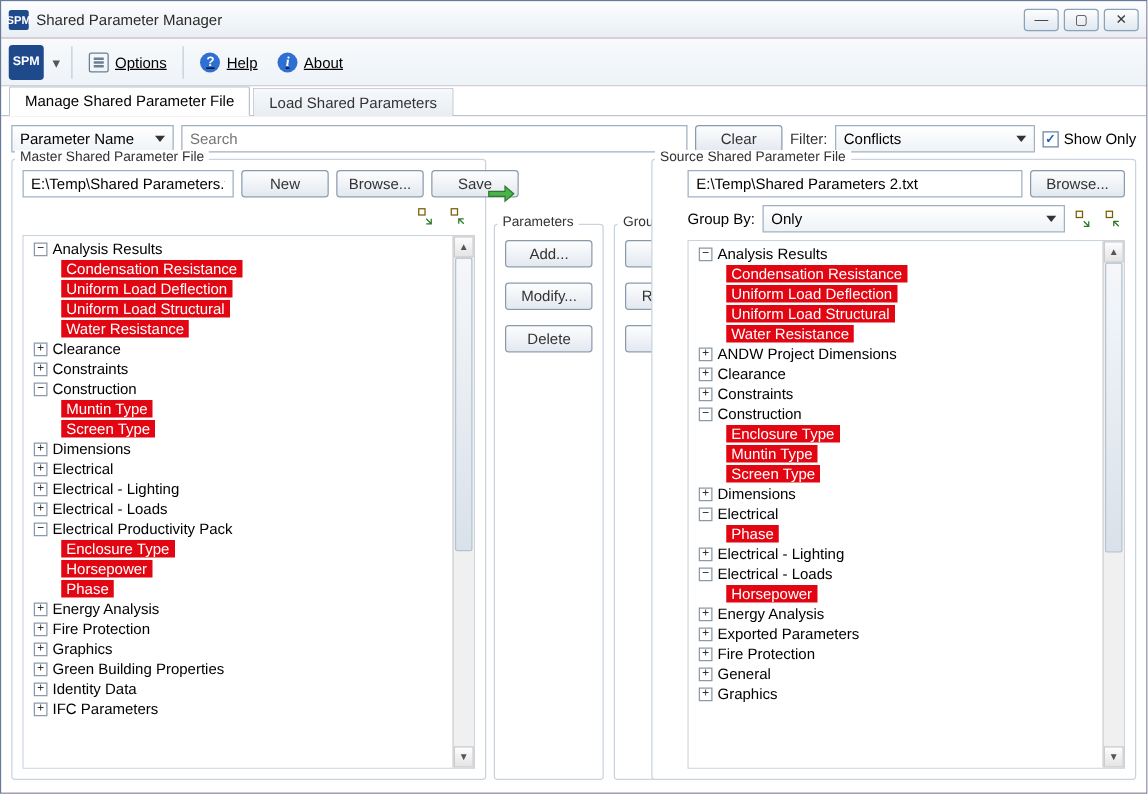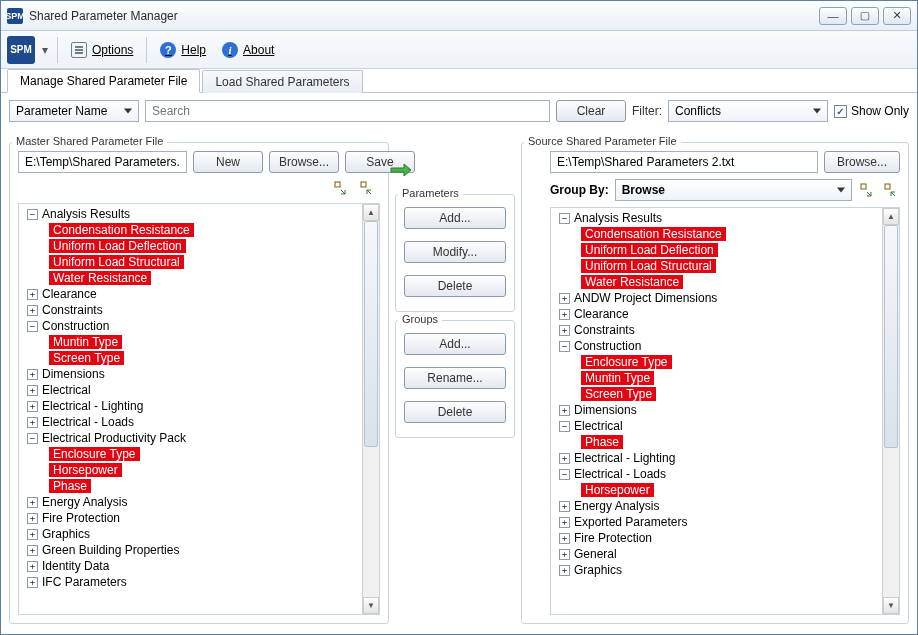--- a/index.html
+++ b/index.html
@@ -20,37 +20,37 @@
 .opt-icon { display:inline-block; width:16px; height:16px; border:1px solid #6a7f92; border-radius:2px; position:relative; }
 .opt-icon::before,.opt-icon::after { content:""; position:absolute; left:3px; right:3px; height:2px; background:#6a7f92; }
 .opt-icon::before { top:3px; } .opt-icon::after { top:9px; box-shadow:0 -3px 0 #6a7f92; }
 .help-icon { width:16px; height:16px; border-radius:50%; background:#2d6fd2; color:#fff; font-weight:bold; display:inline-flex; align-items:center; justify-content:center; font-size:11px; }
 .info-icon { width:16px; height:16px; border-radius:50%; background:#2d6fd2; color:#fff; font-weight:bold; display:inline-flex; align-items:center; justify-content:center; font-size:11px; font-style:italic; font-family:Georgia,serif; }
 
 .tabstrip { height: 24px; display:flex; align-items:flex-end; padding: 18px 6px 0 6px; border-bottom: 1px solid #b8c4d0; background:#fff; }
 .tab { padding: 4px 12px; border:1px solid #b8c4d0; border-bottom: none; background:linear-gradient(#f7f9fb,#e7edf3); margin-right:2px; cursor:pointer; border-radius:2px 2px 0 0; position:relative; top:1px; color:#333; }
 .tab.active { background:#fff; border-bottom:1px solid #fff; color:#000; }
 
-.content { flex:1; background:#fff; padding: 6px 8px 10px 8px; display:flex; flex-direction:column; gap:19px; }
+.content { flex:1; background:#fff; padding: 6px 8px 10px 8px; display:flex; flex-direction:column; gap:4px; }
 
 .searchrow { display:flex; align-items:center; gap:6px; height: 24px; }
 .dropdown { height:22px; border:1px solid #9fb1c2; background:linear-gradient(#fff,#eef3f7); padding:0 18px 0 6px; display:flex; align-items:center; cursor:pointer; position:relative; min-width: 130px; }
 .dropdown::after { content:""; position:absolute; right:6px; top:50%; width:0; height:0; border-left:4px solid transparent; border-right:4px solid transparent; border-top:5px solid #333; transform:translateY(-50%); }
 .txtinput { height:22px; border:1px solid #9fb1c2; padding:0 6px; flex:1; color:#888; background:#fff; }
 .btn { height:22px; border:1px solid #8a9aad; background:linear-gradient(#fdfdfe,#e3e9f0); padding:0 12px; cursor:pointer; border-radius:3px; display:inline-flex; align-items:center; justify-content:center; color:#333; }
 .btn.wide { min-width:70px; }
 .filterlabel { color:#333; }
 .chk { display:inline-flex; align-items:center; gap:4px; }
 .chkbox { width:13px; height:13px; border:1px solid #6f83a0; background:#fff; display:inline-flex; align-items:center; justify-content:center; color:#1a5fb4; font-size:10px; font-weight:bold; }
 
 .panels { flex:1; display:flex; gap:6px; min-height:0; }
 .fieldset { border:1px solid #c9d4df; border-radius:3px; padding:8px 8px; position:relative; background:#fff; display:flex; flex-direction:column; gap:6px; min-height:0; }
 .fieldset-title { position:absolute; top:-8px; left:2px; background:#fff; padding:0 4px; color:#333; font-size:11px; }
 .master-col { width: 380px; display:flex; flex-direction:column; min-height:0; }
-.center-col { width: 120px; display:flex; flex-direction:column; gap:8px; padding-top:52px; }
+.center-col { width: 120px; display:flex; flex-direction:row; gap:8px; padding-top:52px; }
 .source-col { flex:1; display:flex; flex-direction:column; min-height:0;padding-left:28px; }
 
 .pathrow { display:flex; gap:6px; align-items:center; }
 .pathrow .txtinput { color:#000; }
 .iconrow { display:flex; justify-content:flex-end; gap:8px; padding-right: 4px; }
 .mini-icon { width:18px; height:18px; cursor:pointer; display:inline-flex; align-items:center; justify-content:center; }
 .mini-icon svg { width:16px; height:16px; }
 
 .treewrap { flex:1; display:flex; border:1px solid #c9d4df; min-height:0; }
 .tree { flex:1; overflow-y:auto; padding:2px; background:#fff; }
@@ -64,21 +64,21 @@
 .tree-children { padding-left: 28px; }
 .tree-leaf { padding:1px 0; cursor:pointer; }
 .conflict { background:#e20613; color:#fff; padding:0 4px; display:inline-block; }
 
 .center-col .fieldset { padding-top:12px; }
 .center-col .btn { width:100%; margin-bottom:6px; }
 
 .swap-icon { align-self:center; margin:6px 0; cursor:pointer; }
 .swap-icon svg { width:22px; height:16px; }
 
-.grouprow { display:flex; align-items:center; gap:6px;font-weight:bold; }
+.grouprow { display:flex; align-items:center; gap:6px; }
 .grouprow .dropdown { flex:1; }
 
 .center-abs { position:absolute; right:-24px; top:14px; }
 
 </style>
 </head>
 <body>
 
 <div class="window">
 
@@ -268,21 +268,21 @@
 
       <div class="source-col fieldset">
         <span class="fieldset-title">Source Shared Parameter File</span>
         <div class="pathrow">
           <input class="txtinput" value="E:\Temp\Shared Parameters 2.txt" style="">
           <div class="btn wide">Browse...</div>
         </div>
         <div class="grouprow">
           <span>Group By:</span>
           <div class="dropdown">
-              <span>Browse</span>
+              <span>Only</span>
             </div>
           <span class="mini-icon">
               <svg viewBox="0 0 16 16">
                 <rect x="2" y="2" width="5" height="5" fill="none" stroke="#7a5c00"></rect>
                 <path d="M8 10 L12 14 M12 10 L12 14 L8 14" stroke="#2a7a2a" fill="none"></path>
               </svg>
             </span>
           <span class="mini-icon">
               <svg viewBox="0 0 16 16">
                 <rect x="2" y="2" width="5" height="5" fill="none" stroke="#7a5c00"></rect>

